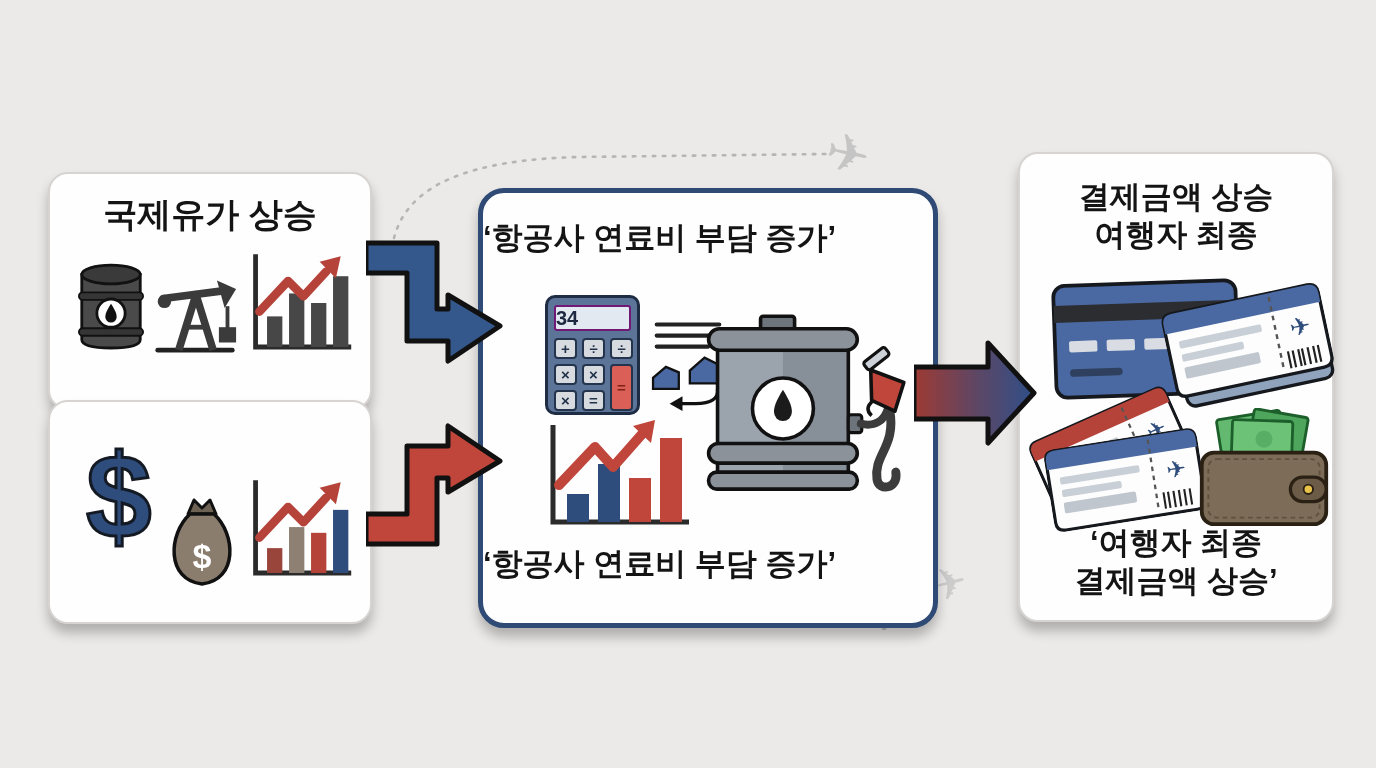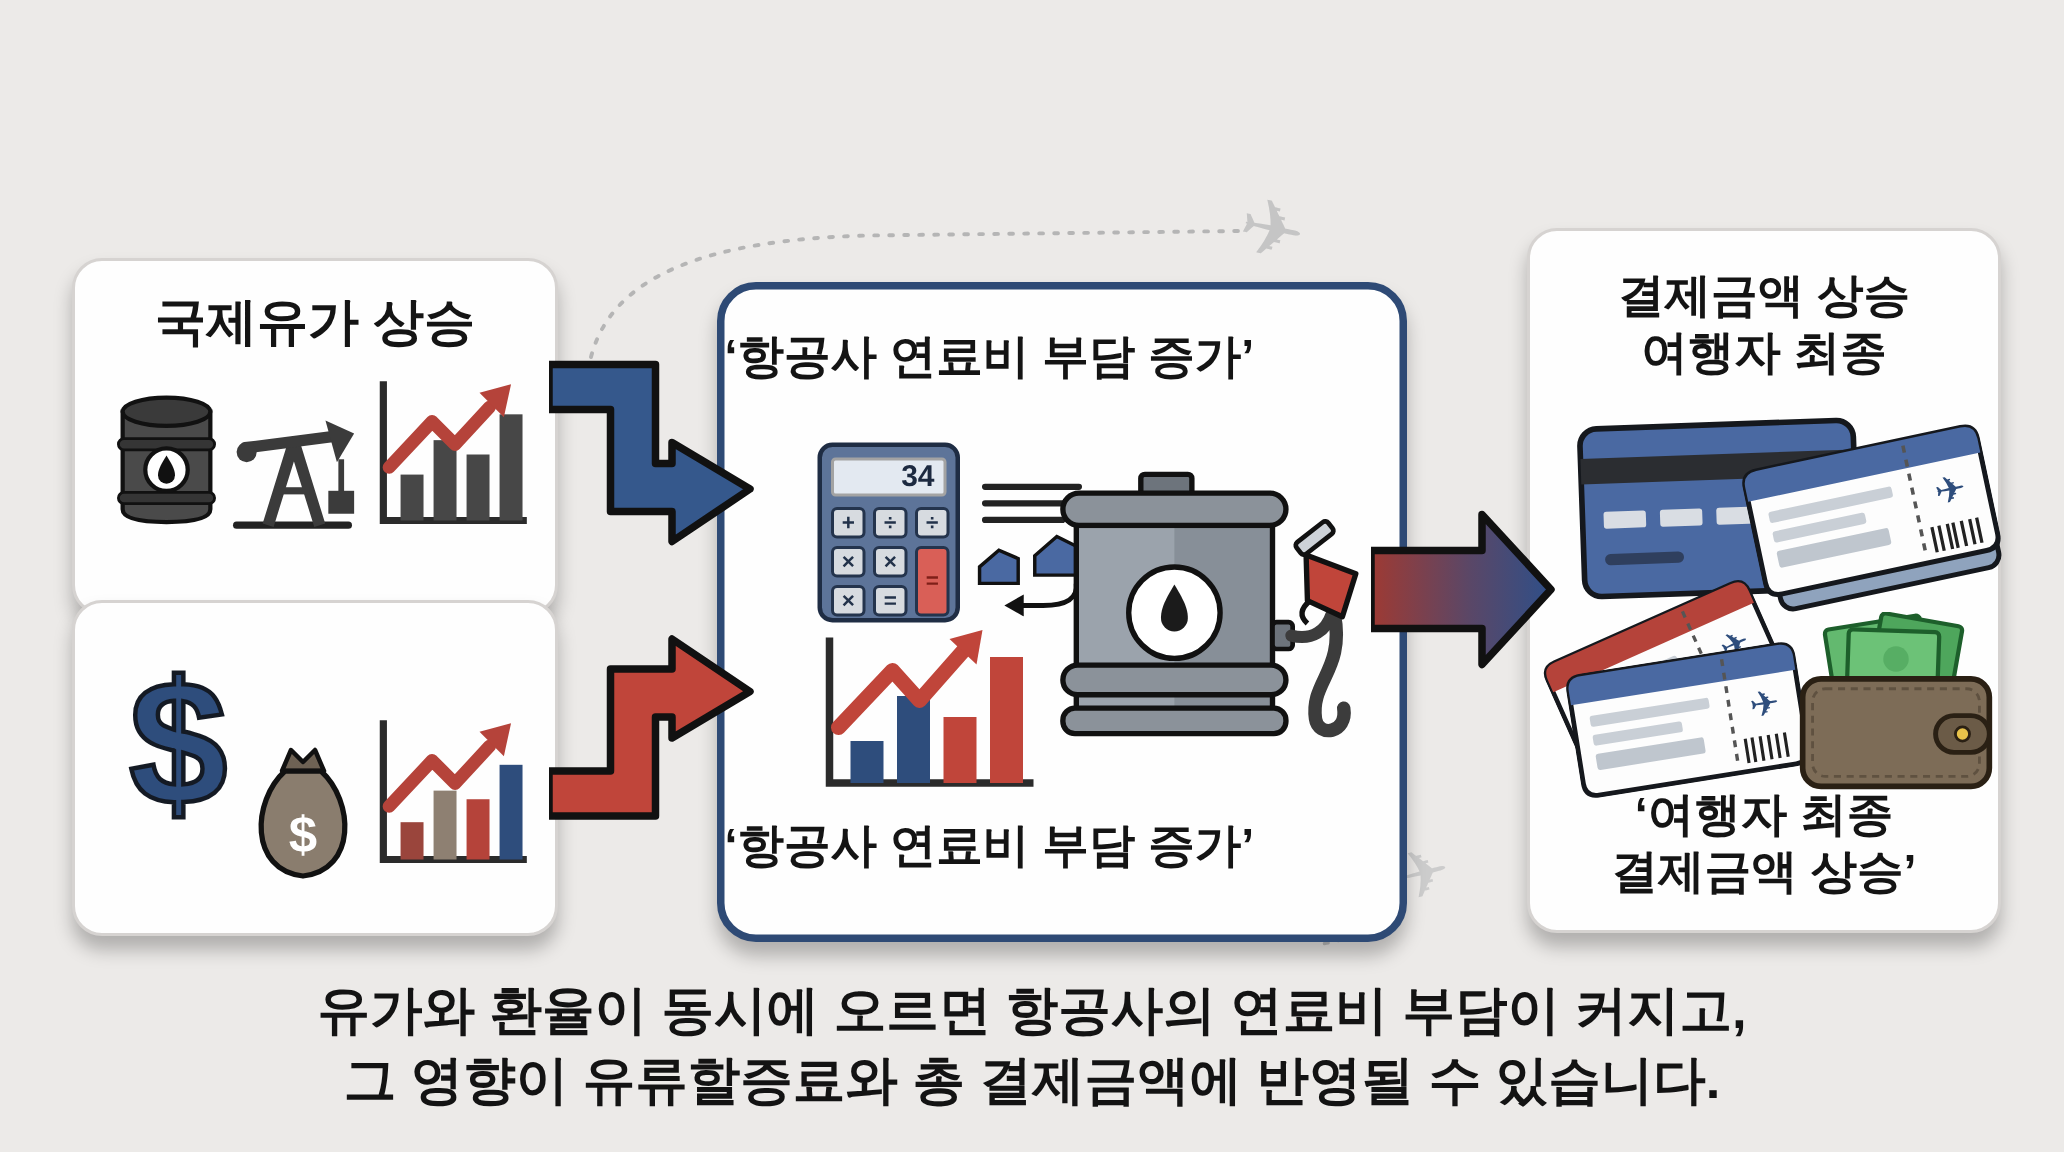--- a/index.html
+++ b/index.html
@@ -34,22 +34,22 @@
   .plane-bottom{left:930px;top:562px;font-size:44px;color:#CCCCCC;transform:rotate(-14deg);}
   .flightpath{position:absolute;z-index:1;}
 
   .dollar{position:absolute;left:36px;top:30px;font-size:118px;font-weight:900;color:#2E4D7C;
           -webkit-text-stroke:3px #141a24;line-height:1.1;}
 
   
   .calc{position:absolute;left:62px;top:102px;width:95px;height:120px;background:#5D7499;
         border:3px solid #1F2D44;border-radius:10px;box-sizing:border-box;}
   .calc-screen{position:absolute;left:6px;top:7px;width:77px;height:26px;background:#E3E9F1;
-        border:2px solid #a3a3a3;border-radius:3px;box-sizing:border-box;font-size:20px;font-weight:bold;
-        color:#1C2940;text-align:right;padding-right:6px;line-height:22px;}
+        border:2px solid #701a75;border-radius:3px;box-sizing:border-box;font-size:20px;font-weight:bold;
+        color:#1C2940;padding-right:6px;line-height:22px;}
   .ck{position:absolute;width:23px;height:21px;background:#D7DBE0;border:2px solid #24344D;border-radius:4px;
       box-sizing:border-box;font-size:15px;font-weight:bold;color:#22324a;display:flex;align-items:center;justify-content:center;}
   .ck1{left:6px;top:40px}.ck2{left:34px;top:40px}.ck3{left:62px;top:40px}
   .ck4{left:6px;top:66px}.ck5{left:34px;top:66px}
   .ck6{left:6px;top:92px}.ck7{left:34px;top:92px}
   .ck-tall{left:62px;top:66px;height:47px;background:#D95F57;color:#7E1F18;}
 
   .caption{position:absolute;top:650px;left:0;width:100%;text-align:center;
            font-size:35px;font-weight:800;line-height:1.35;color:#131313;}
 </style>
@@ -250,18 +250,14 @@
       <rect x="98" y="70" width="38" height="26" rx="13" fill="#6B5B47" stroke="#2A2014" stroke-width="3.5"></rect>
       <circle cx="117" cy="83" r="5" fill="#E8C24A" stroke="#2A2014" stroke-width="2"></circle>
     </svg>
 
     <div class="result-quote">
       <div>‘여행자 최종</div>
       <div>결제금액 상승’</div>
     </div>
   </div>
 
-  <div class="caption">
-    <div>유가와 환율이 동시에 오르면 항공사의 연료비 부담이 커지고,</div>
-    <div>그 영향이 유류할증료와 총 결제금액에 반영될 수 있습니다.</div>
-  </div>
 
 </div>
 
 </body></html>

